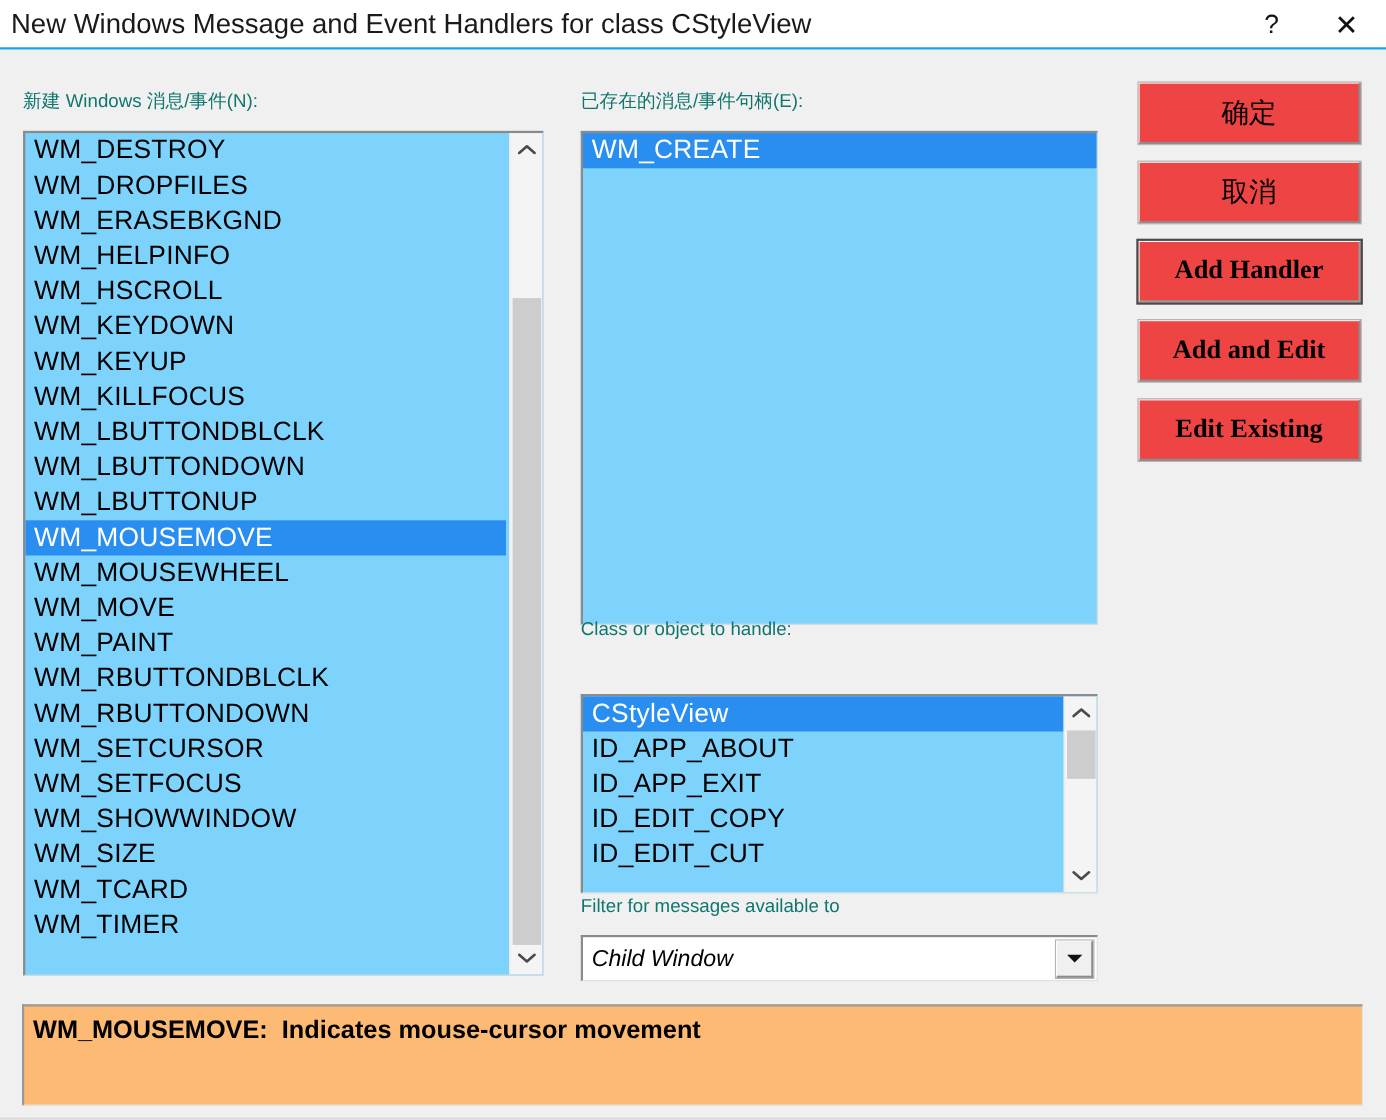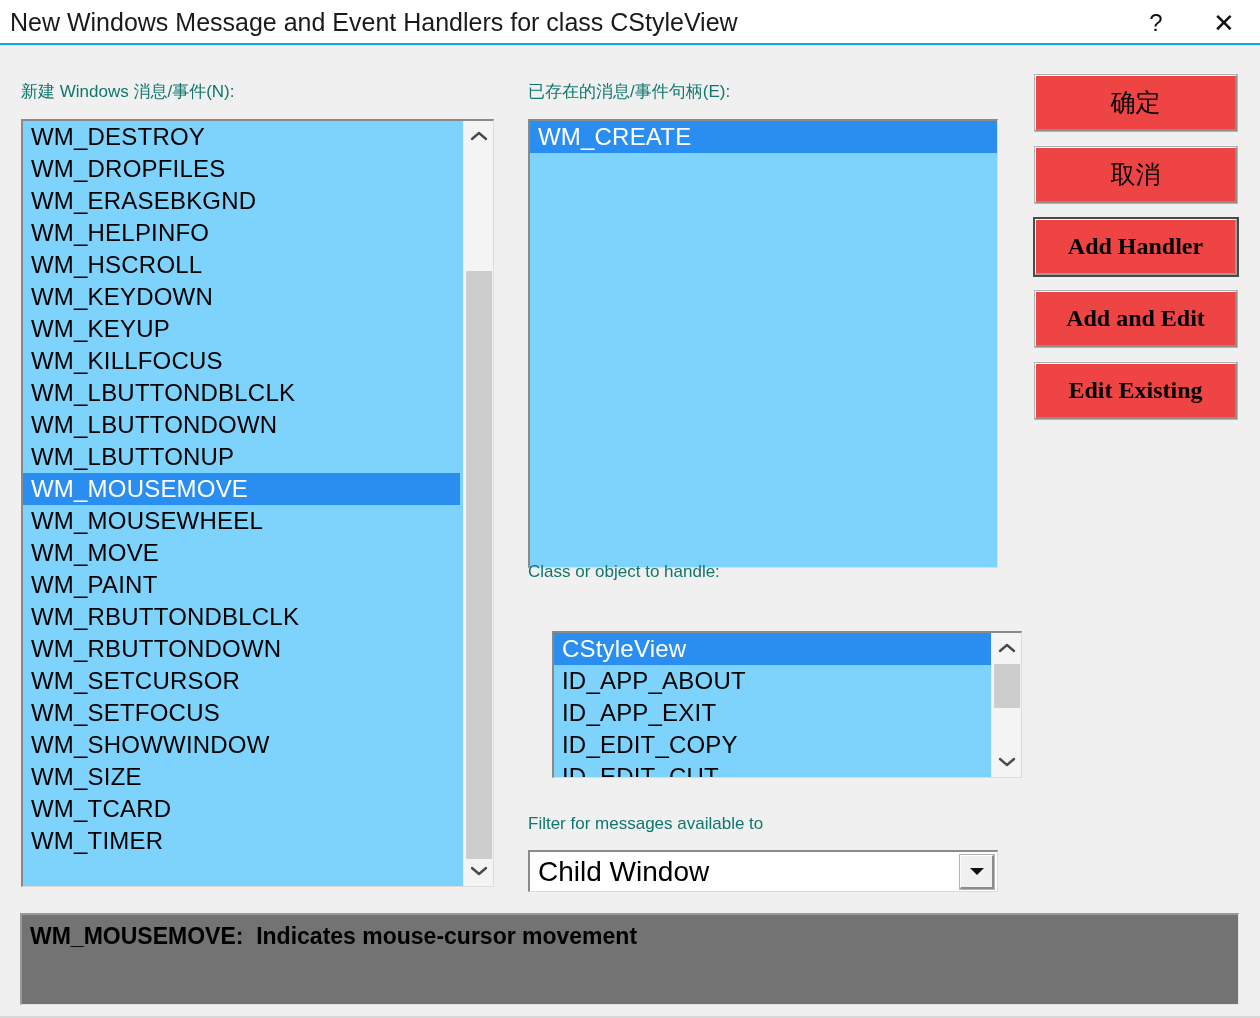--- a/index.html
+++ b/index.html
@@ -158,44 +158,45 @@
     border-top: 2px solid #8a8a8a;
     border-left: 2px solid #8a8a8a;
     border-right: 1px solid #dcdcdc;
     border-bottom: 1px solid #dcdcdc;
     display: flex;
     align-items: center;
   }
   #filter-combo-value {
     flex: 1;
     padding-left: 8px;
-    font-size: 28px;
+    font-size: 21px;
     line-height: 28px;
     color: #000;
     font-weight: 500;
     white-space: nowrap;
     font-family: "Liberation Sans", "DejaVu Sans", sans-serif;
+    font-style: italic;
   }
   #filter-combo-arrow {
     width: 34px; height: 34px;
     margin-right: 3px;
     background: #f0f0f0;
     border-top: 1px solid #fdfdfd;
     border-left: 1px solid #fdfdfd;
     border-right: 2px solid #8d8d8d;
     border-bottom: 2px solid #8d8d8d;
     outline: 1px solid #b4b4b4;
     display: flex; align-items: center; justify-content: center;
     cursor: default;
   }
 
   
   #desc-pane {
     position: absolute;
-    background: #737373;
+    background: #fdba74;
     border-top: 2px solid #9a9a9a;
     border-left: 2px solid #9a9a9a;
     border-right: 1px solid #e3e3e3;
     border-bottom: 1px solid #e3e3e3;
     overflow: hidden;
   }
   #desc-text {
     position: absolute;
     left: 8px; top: 7px;
     font-size: 23px;
@@ -273,21 +274,21 @@
   <div class="grp-label" style="left:528px; top:80px;">已存在的消息/事件句柄(E):</div>
 
   <div class="listbox" id="existing-handlers-list" style="left:528px; top:119px; width:470px; height:449px;">
     <div class="listitems" id="existing-handlers-items" style="width:100%;">
         <div class="litem sel">WM_CREATE</div>
       </div>
   </div>
 
   <div class="grp-label" style="left:528px; top:560px;">Class or object to handle:</div>
 
-  <div class="listbox" id="class-object-list" style="left:552px; top:631px; width:470px; height:147px;">
+  <div class="listbox" id="class-object-list" style="left:528px; top:631px; width:470px; height:181px;">
     <div class="listitems" id="class-object-items" style="width:437px;">
         <div class="litem sel" style="width: 437px;">CStyleView</div>
         <div class="litem">ID_APP_ABOUT</div>
         <div class="litem">ID_APP_EXIT</div>
         <div class="litem">ID_EDIT_COPY</div>
         <div class="litem">ID_EDIT_CUT</div>
       </div>
     <div class="vscroll" style="right:0;">
       <div class="sb-arrow up">
         <svg width="18" height="12" viewBox="0 0 18 12">

